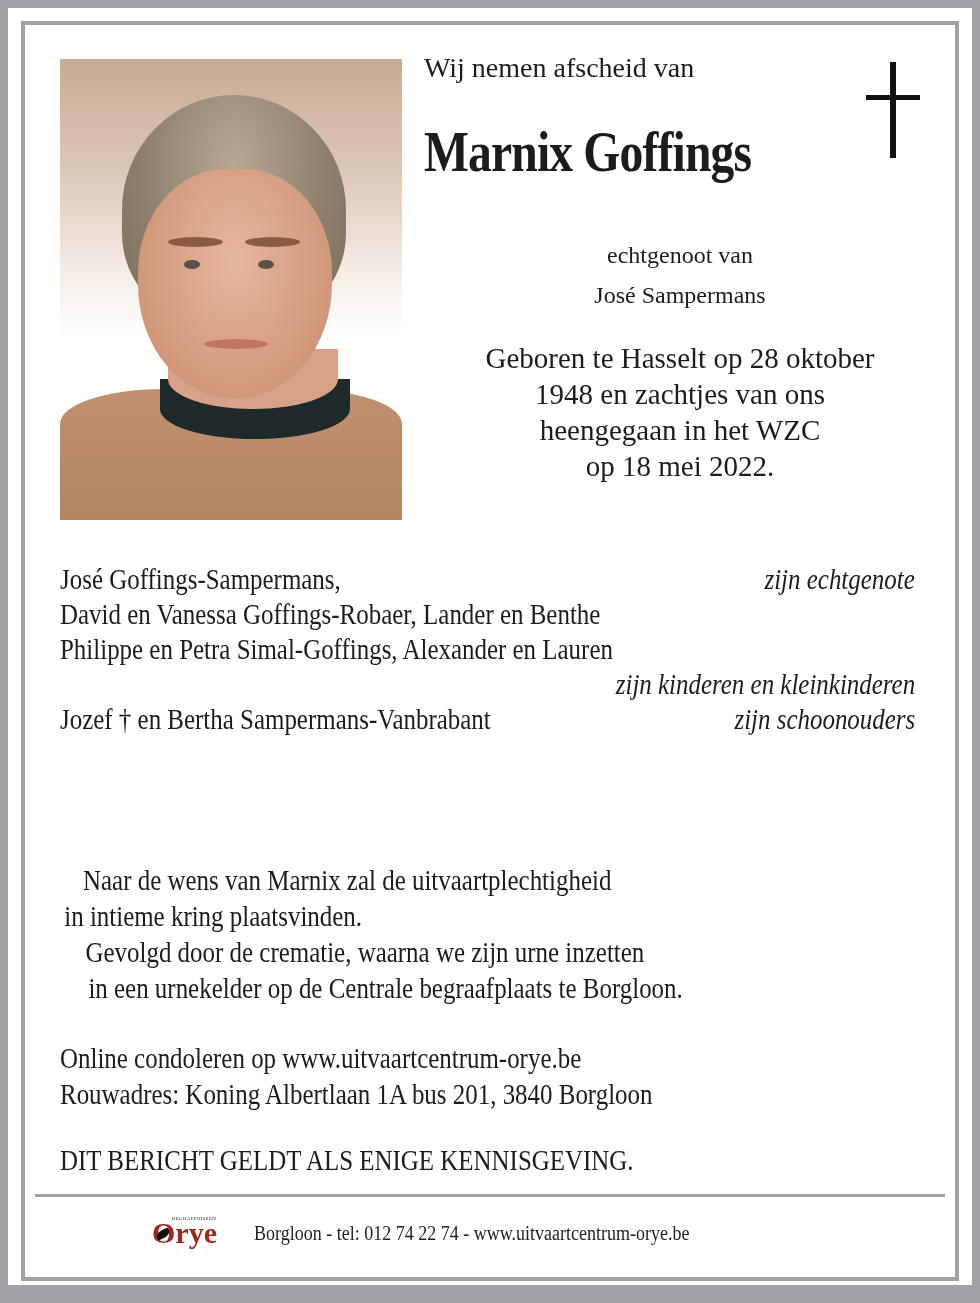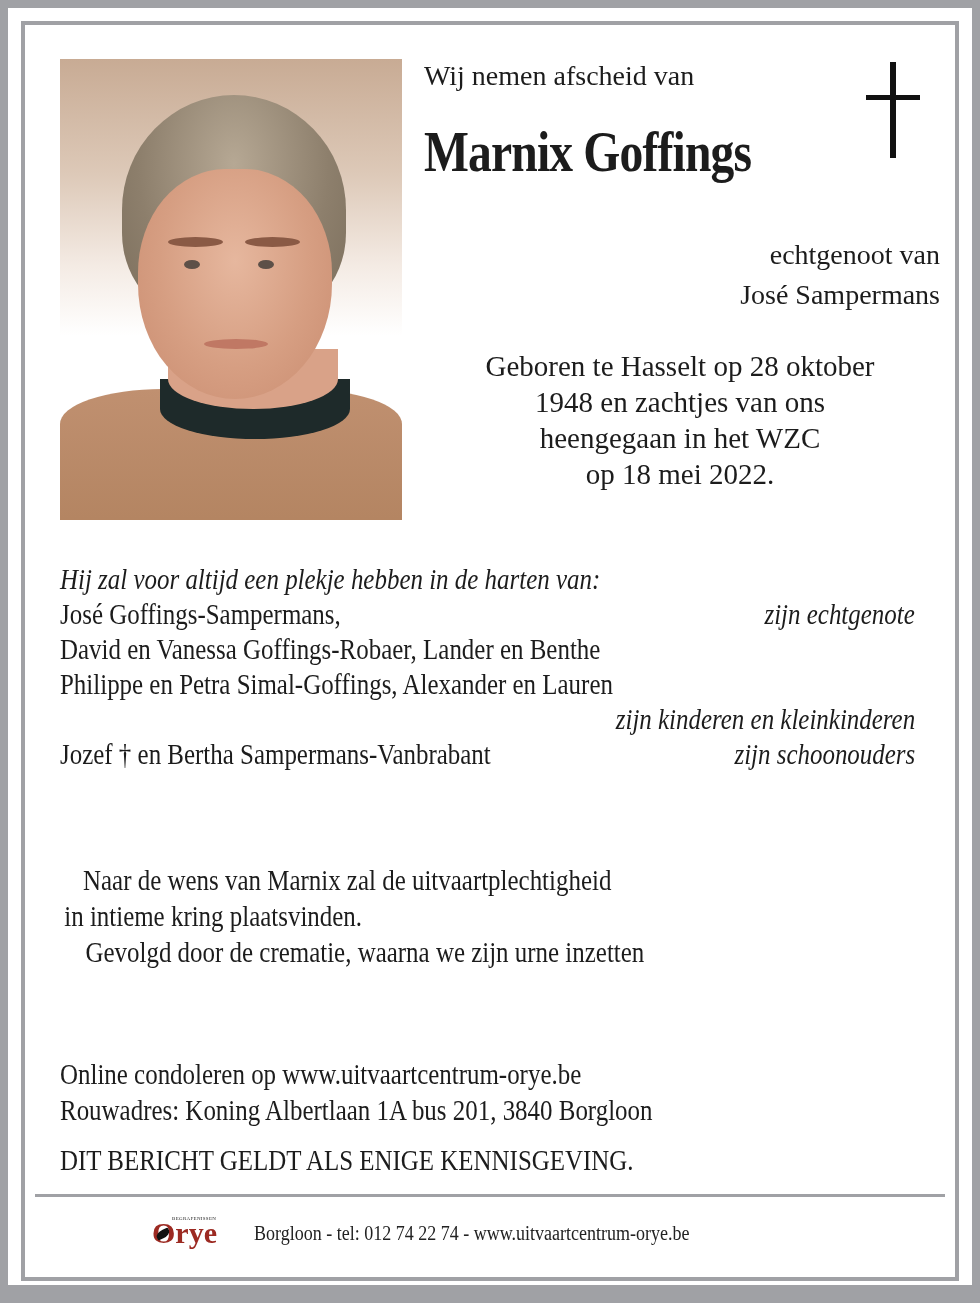--- a/index.html
+++ b/index.html
@@ -9,36 +9,36 @@
     .photo { position:absolute; left:60px; top:59px; width:342px; height:461px; overflow:hidden;
       background: linear-gradient(180deg,#c8ab94 0%,#ddc9b8 25%,#f4ebe4 45%,#ffffff 60%,#ffffff 100%); }
     .photo .hair { position:absolute; left:62px; top:36px; width:224px; height:230px; border-radius:50% 50% 40% 40%; background: radial-gradient(ellipse at 50% 30%, #b6a894 0%, #8d7f6c 60%, #7a6d5b 100%); }
     .photo .face { position:absolute; left:78px; top:110px; width:194px; height:230px; border-radius:45% 45% 50% 50%; background: radial-gradient(ellipse at 50% 40%, #e6b79e 0%, #d69e82 55%, #c98c70 100%); }
     .photo .brow { position:absolute; top:178px; width:55px; height:10px; border-radius:50%; background:#8a5a45; }
     .photo .eye { position:absolute; top:201px; width:16px; height:9px; border-radius:50%; background:#5d5048; }
     .photo .mouth { position:absolute; left:144px; top:280px; width:64px; height:10px; border-radius:50%; background:#c07864; }
     .photo .collar { position:absolute; left:100px; top:320px; width:190px; height:60px; border-radius:0 0 50% 50%; background:#1e2a2a; }
     .photo .sweater { position:absolute; left:0; top:330px; width:342px; height:140px; background: linear-gradient(180deg,#c09070 0%,#b38461 100%); border-radius:30% 30% 0 0 / 25% 25% 0 0; }
     .photo .neck { position:absolute; left:108px; top:290px; width:170px; height:60px; border-radius:0 0 50% 50%; background:#d9a288; }
-    .intro { position:absolute; left:424px; top:60px; font-size:28px; }
+    .intro { position:absolute; left:424px; top:52px; font-size:28px; }
     .name { position:absolute; left:424px; top:118px; font-size:58px; font-weight:bold; letter-spacing:-1px; transform:scaleX(0.82); transform-origin:left top; white-space:nowrap; }
     .cross { position:absolute; left:866px; top:62px; width:54px; height:96px; }
     .cross .v { position:absolute; left:24px; top:0; width:6px; height:96px; background:#111; }
     .cross .h { position:absolute; left:0; top:33px; width:54px; height:5px; background:#111; }
-    .spouse { position:absolute; left:420px; top:235px; width:520px; text-align:right; font-size:28px; line-height:40px; }
-    .birth { position:absolute; left:420px; top:348px; width:520px; text-align:center; font-size:29px; line-height:36px; }
+    .spouse { position:absolute; left:420px; top:235px; width:520px; text-align:center; font-size:24px; line-height:40px; }
+    .birth { position:absolute; left:420px; top:340px; width:520px; text-align:center; font-size:29px; line-height:36px; }
     .family { position:absolute; left:60px; top:562px; width:855px; font-size:29px; line-height:35px; transform-origin:left top; }
     .row { display:flex; justify-content:space-between; white-space:nowrap; }
     .row.right { justify-content:flex-end;font-family:Liberation Serif, serif; }
     .it { font-style:italic; }
     .narrow { display:inline-block; transform:scaleX(0.86); transform-origin:left center; }
     .narrow-r { display:inline-block; transform:scaleX(0.86); transform-origin:right center; }
     .funeral { position:absolute; left:40px; top:862px; width:900px; text-align:left; font-size:29px; line-height:36px; }
     .funeral span { display:inline-block; transform:scaleX(0.86); transform-origin:center; white-space:nowrap; }
-    .contact { position:absolute; left:60px; top:1040px; font-size:29px; line-height:36px; white-space:nowrap;margin-top:16px; }
+    .contact { position:absolute; left:60px; top:1040px; font-size:29px; line-height:36px; white-space:nowrap; }
     .contact div { transform:scaleX(0.86); transform-origin:left center; }
     .notice { position:absolute; left:60px; top:1144px; font-size:29px; transform:scaleX(0.86); transform-origin:left center; white-space:nowrap; }
     .divider { position:absolute; left:35px; top:1194px; width:910px; height:3px; background:#a0a1a5; }
     .footer { position:absolute; left:152px; top:1216px; height:34px; display:flex; align-items:center; white-space:nowrap; }
     .logo { position:relative; width:76px; height:34px; margin-right:26px; }
     .logo .small { position:absolute; left:20px; top:0; font-size:5px; letter-spacing:0.3px; color:#222; }
     .logo .word { position:absolute; left:0; top:2px; font-size:30px; color:#9c2a22; font-weight:bold; line-height:30px; }
     .logo .bird { position:absolute; left:4px; top:14px; width:14px; height:8px; background:#111; border-radius:60% 10% 60% 10%; transform:rotate(-25deg); }
     .footer-text { font-size:20px; color:#222; transform:scaleX(0.9); transform-origin:left center; }
   </style>
@@ -75,23 +75,20 @@
 
 <div class="birth">
   <div>Geboren te Hasselt op 28 oktober</div>
   <div>1948 en zachtjes van ons</div>
   <div>heengegaan in het WZC</div>
   <div>op 18 mei 2022.</div>
 </div>
 
 <div class="family">
   <div class="row">
-    <span class="it narrow">Hij zal voor altijd een plekje hebben in de harten van:</span>
-  </div>
-  <div class="row">
     <span class="narrow">José Goffings-Sampermans,</span>
     <span class="it narrow-r">zijn echtgenote</span>
   </div>
   <div class="row">
     <span class="narrow">David en Vanessa Goffings-Robaer, Lander en Benthe</span>
   </div>
   <div class="row">
     <span class="narrow">Philippe en Petra Simal-Goffings, Alexander en Lauren</span>
   </div>
   <div class="row right">
@@ -100,20 +97,21 @@
   <div class="row">
     <span class="narrow">Jozef † en Bertha Sampermans-Vanbrabant</span>
     <span class="it narrow-r">zijn schoonouders</span>
   </div>
 </div>
 
 <div class="funeral">
   <div><span>Naar de wens van Marnix zal de uitvaartplechtigheid</span></div>
   <div><span>in intieme kring plaatsvinden.</span></div>
   <div><span>Gevolgd door de crematie, waarna we zijn urne inzetten</span></div>
+  <div><span>in een urnekelder op de Centrale begraafplaats te Borgloon.</span></div>
 </div>
 
 <div class="contact">
   <div>Online condoleren op www.uitvaartcentrum-orye.be</div>
   <div>Rouwadres: Koning Albertlaan 1A bus 201, 3840 Borgloon</div>
 </div>
 
 <div class="notice">DIT BERICHT GELDT ALS ENIGE KENNISGEVING.</div>
 
 <div class="divider"></div>

